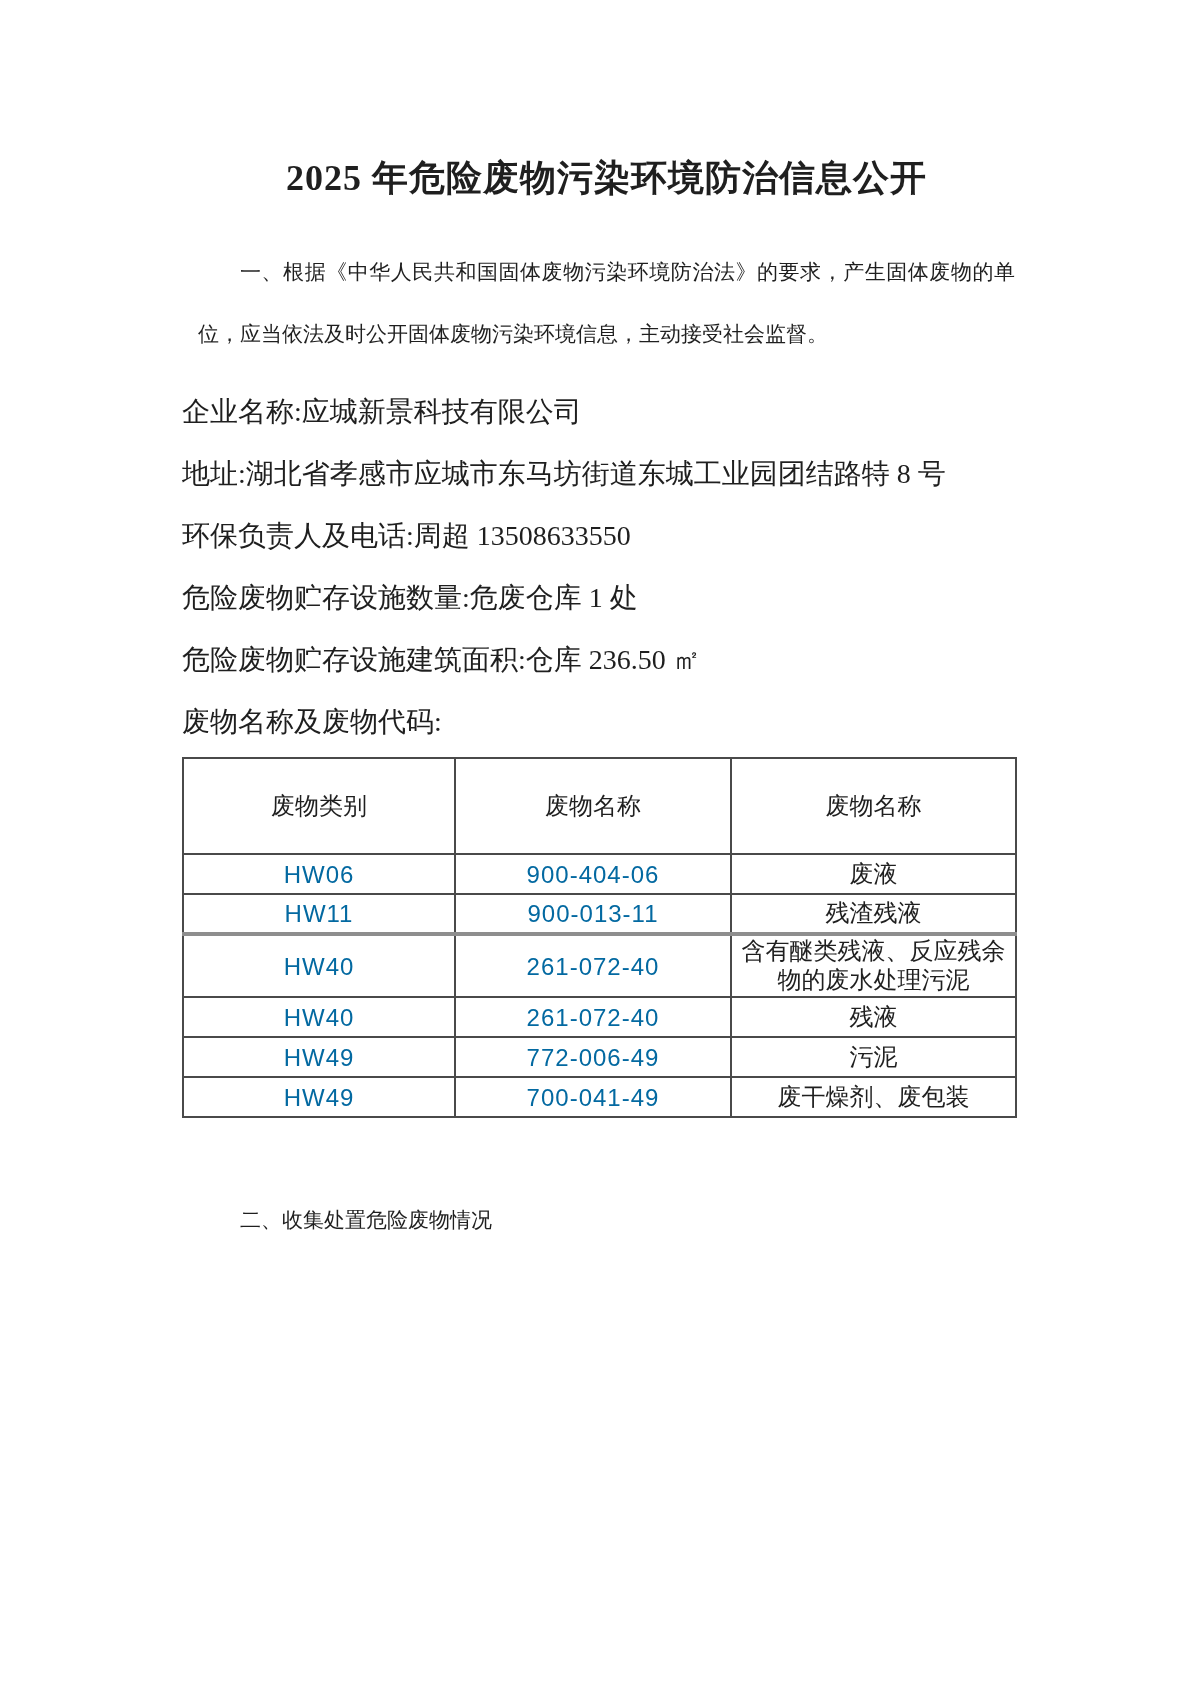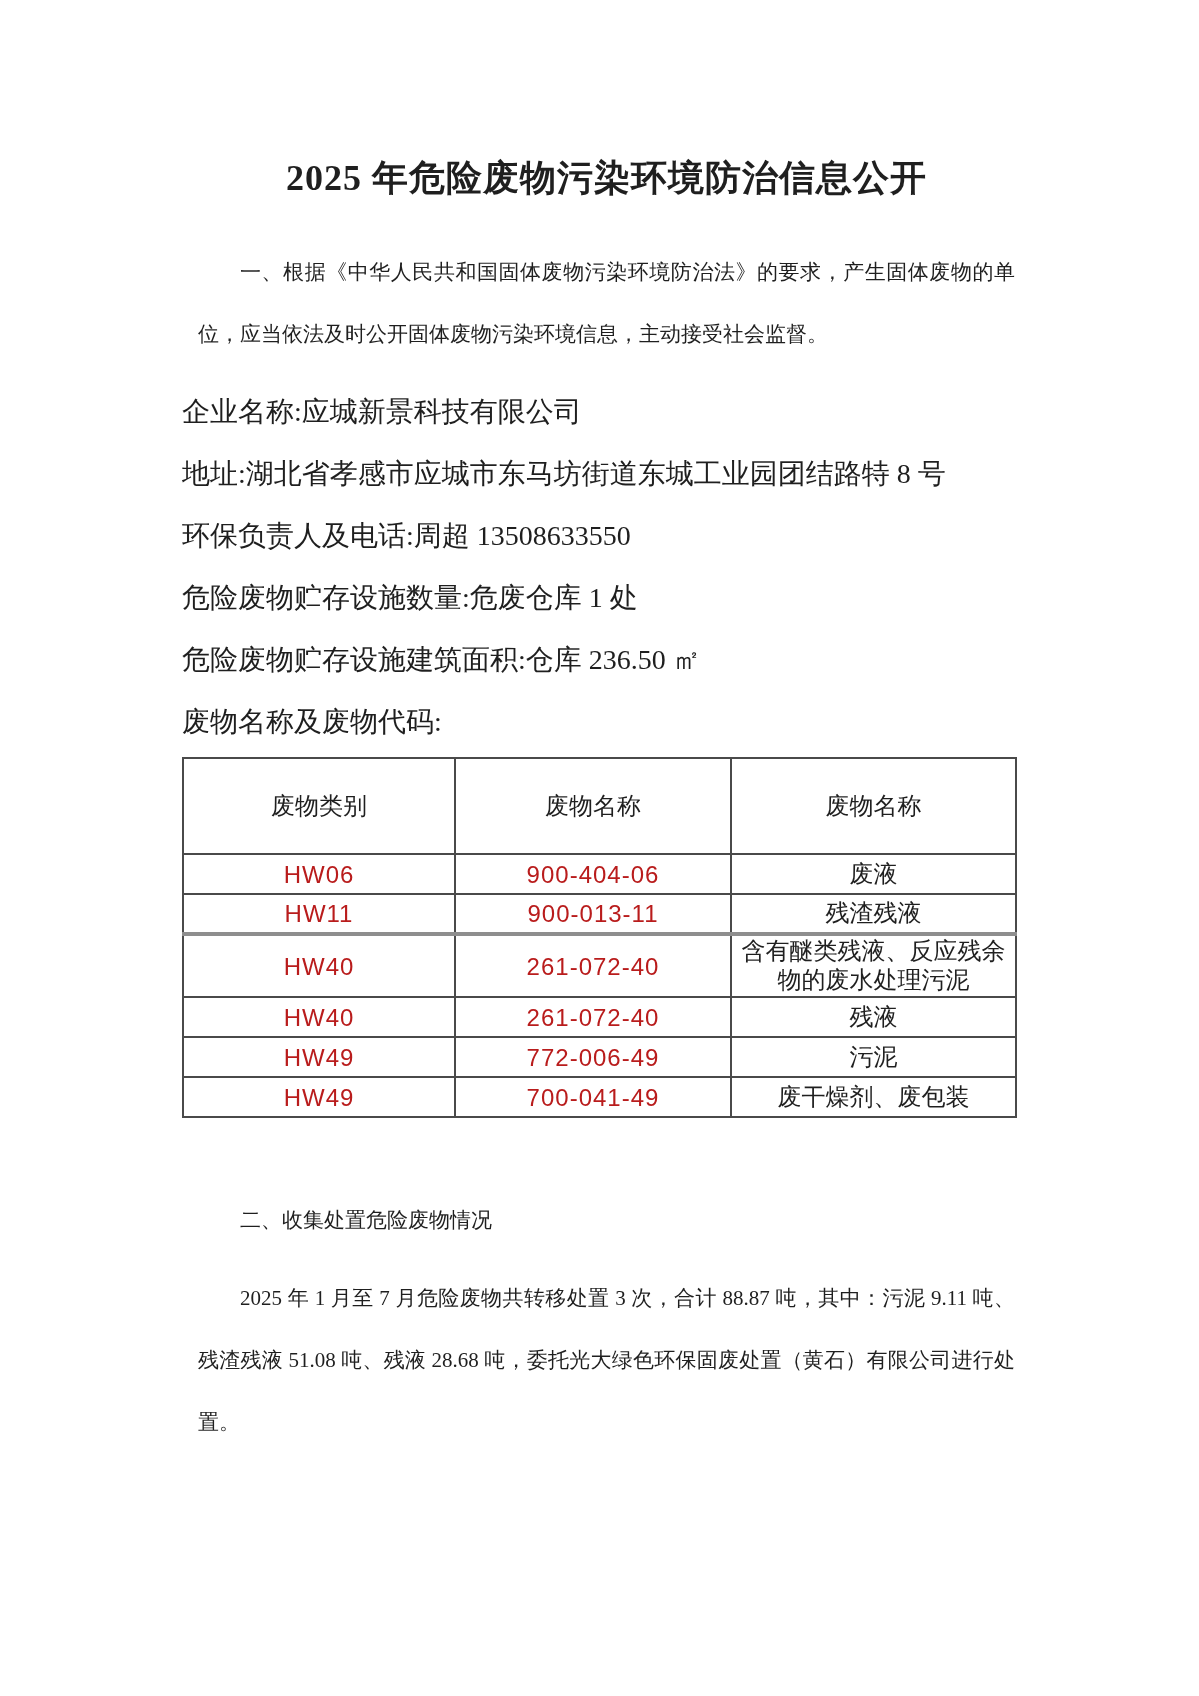--- a/index.html
+++ b/index.html
@@ -59,21 +59,21 @@
     line-height: 29px;
   }
   table.waste thead tr { height: 96px; }
   table.waste tbody tr { height: 40px; }
   table.waste tbody tr.tall { height: 60px; }
   
   table.waste tbody tr:nth-child(3) td { border-top: 4px solid #8e8e8e; }
   table.waste td:nth-child(1),
   table.waste td:nth-child(2) {
     font-family: "Liberation Sans", "DejaVu Sans", sans-serif;
-    color: #b91c1c;
+    color: #0369a1;
     letter-spacing: 1px;
     font-size: 24px;
   }
   .sec2-heading { margin-top: 71px; }
   .sec2-para { margin-top: 2px; }
 </style>
 </head>
 <body>
 
 <div class="doc">
@@ -133,15 +133,14 @@
         <tr>
           <td>HW49</td>
           <td>700-041-49</td>
           <td>废干燥剂、废包装</td>
         </tr>
       </tbody>
   </table>
 
   <p class="para indent sec2-heading">二、收集处置危险废物情况</p>
 
-  <p class="para indent sec2-para">2025 年 1 月至 7 月危险废物共转移处置 3 次，合计 88.87 吨，其中：污泥 9.11 吨、残渣残液 51.08 吨、残液 28.68 吨，委托光大绿色环保固废处置（黄石）有限公司进行处置。</p>
 
 </div>
 
 </body></html>

